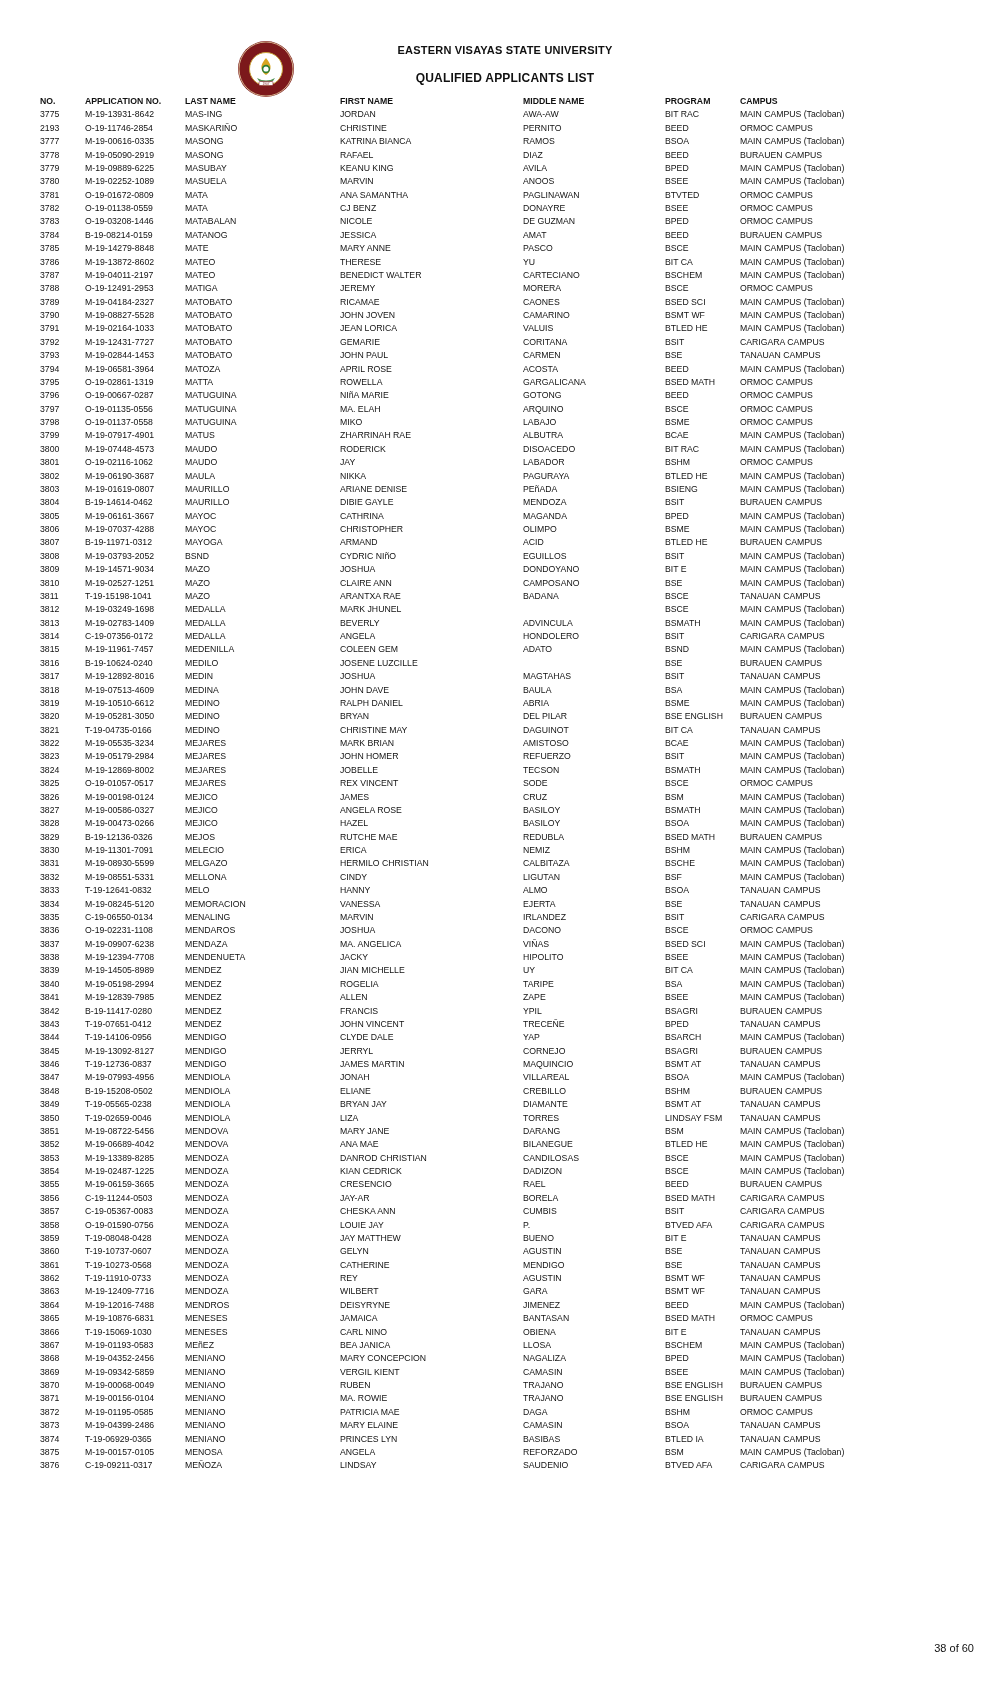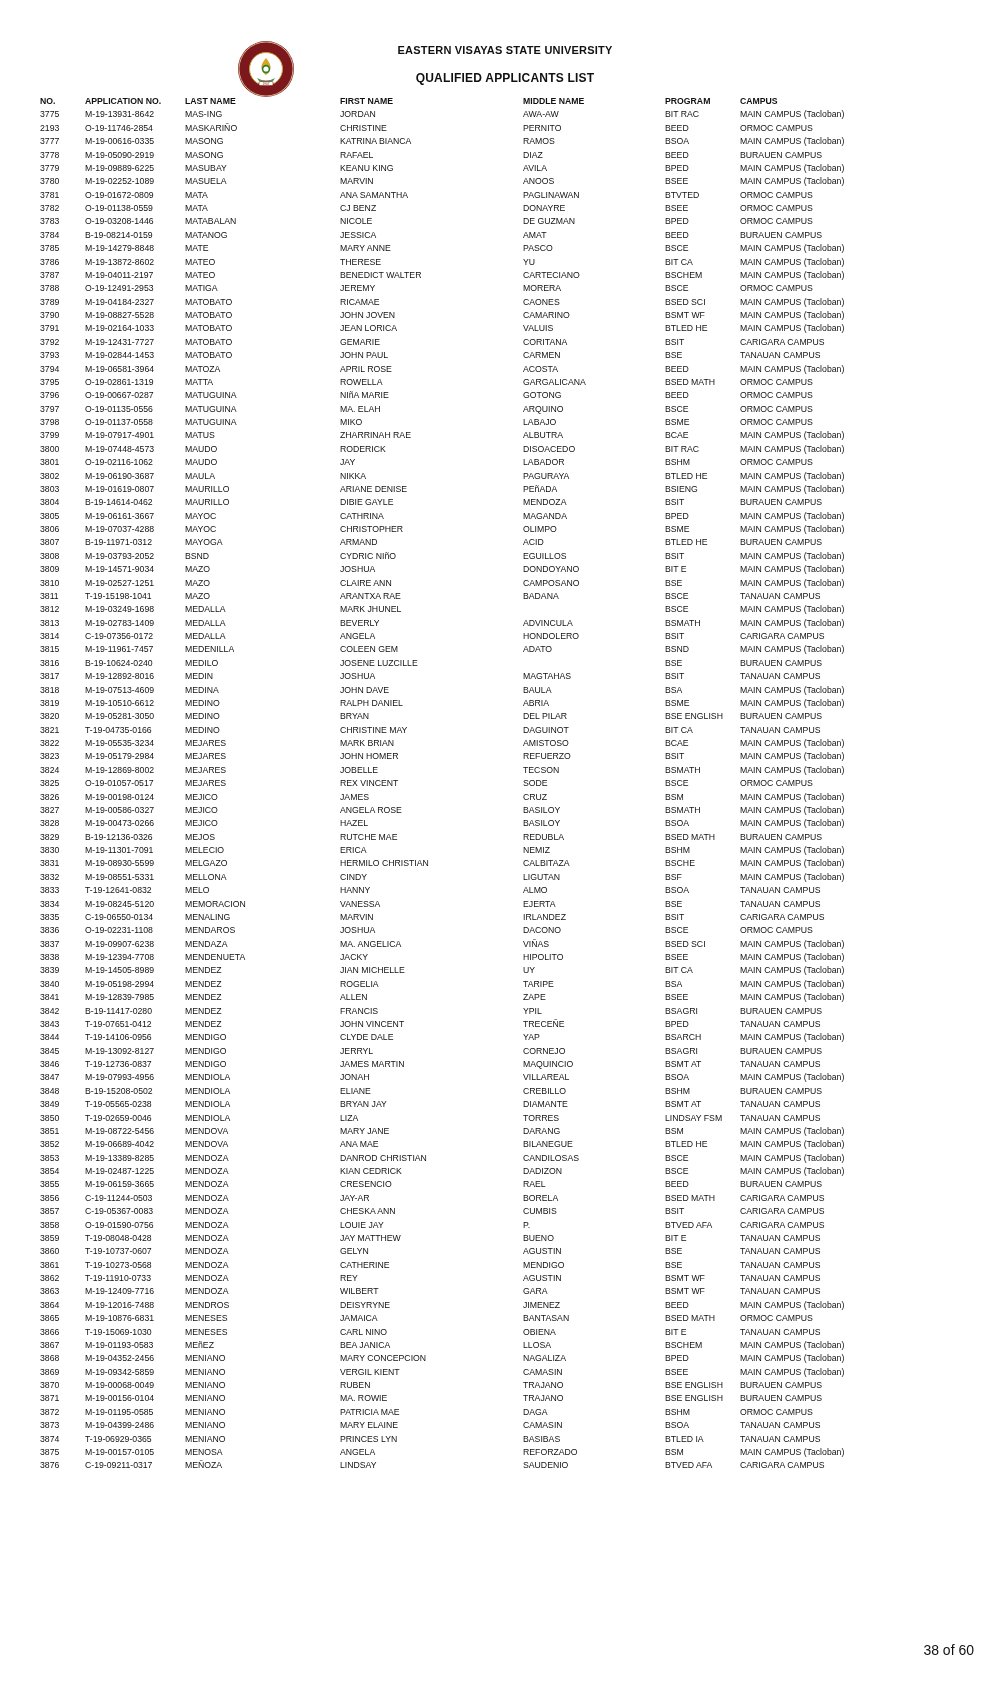--- a/index.html
+++ b/index.html
@@ -47,21 +47,21 @@
     font-size: 8.7px;
     line-height: 13.38px;
     white-space: nowrap;
     overflow: visible;
   }
   .thead > div { font-weight: bold; }
   .footer {
     position: absolute;
     right: 26px;
     top: 1642px;
-    font-size: 14px;
+    font-size: 11px;
   }
 </style>
 </head>
 <body>
 
 <div class="page">
 
   <div class="header">
     <div class="seal">
       <svg width="58" height="58" viewBox="0 0 58 58">

